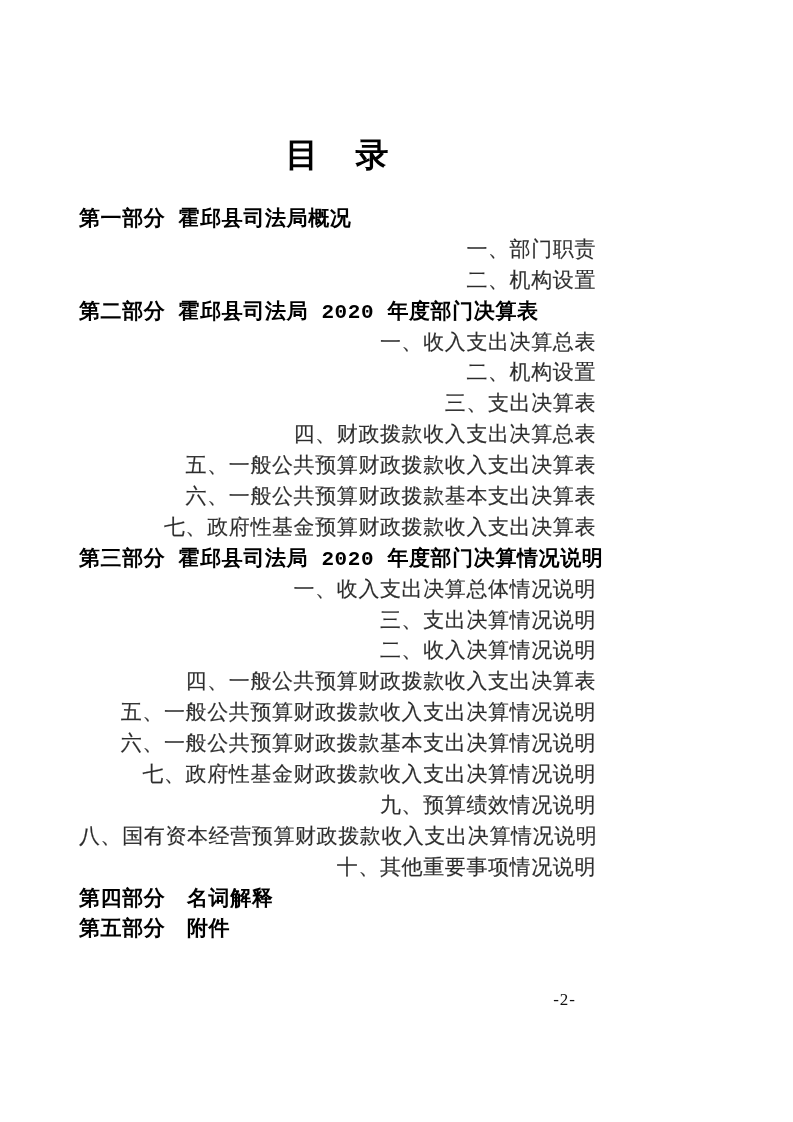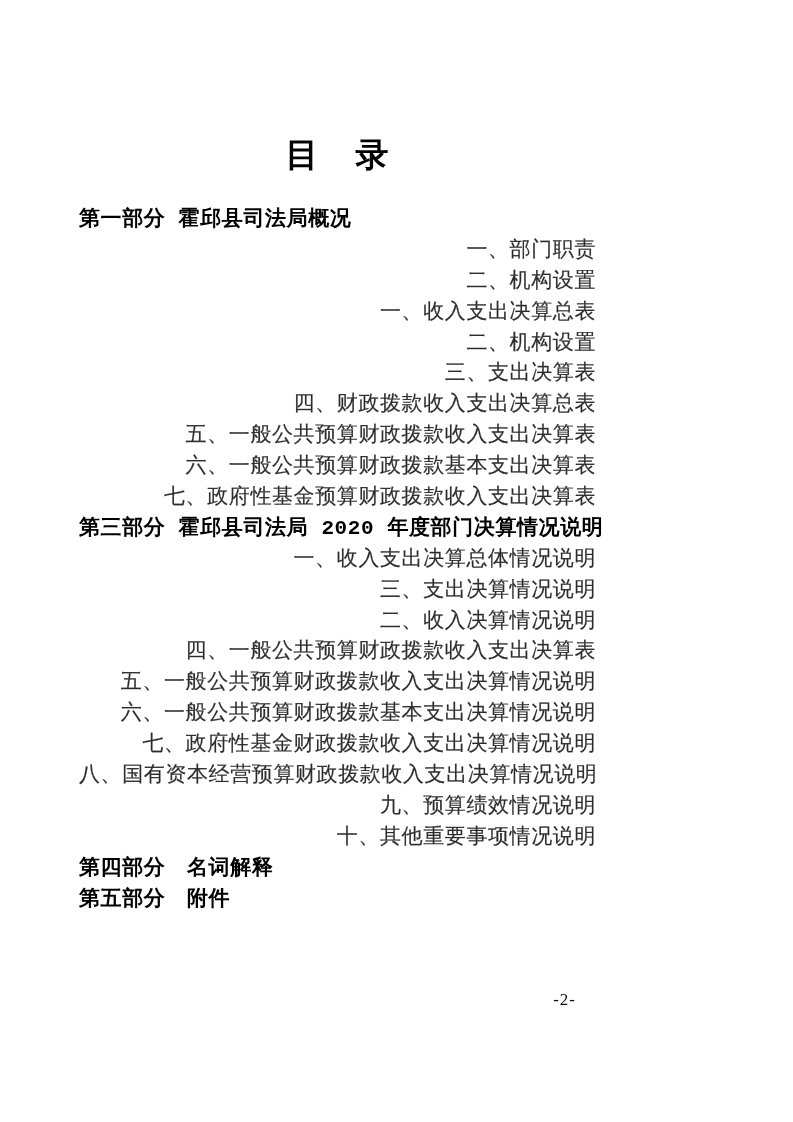--- a/index.html
+++ b/index.html
@@ -67,37 +67,38 @@
 <body>
 
 <div class="page">
 
   <h1 class="doc-title">目　录</h1>
 
   <div class="toc">
       <div class="toc-line part">第一部分 霍邱县司法局概况</div>
       <div class="toc-line item">一、部门职责</div>
       <div class="toc-line item">二、机构设置</div>
+      <div class="toc-line part">第二部分 霍邱县司法局 2020 年度部门决算表</div>
       <div class="toc-line item">一、收入支出决算总表</div>
       <div class="toc-line item">二、机构设置</div>
       <div class="toc-line item">三、支出决算表</div>
       <div class="toc-line item">四、财政拨款收入支出决算总表</div>
       <div class="toc-line item">五、一般公共预算财政拨款收入支出决算表</div>
       <div class="toc-line item">六、一般公共预算财政拨款基本支出决算表</div>
       <div class="toc-line item">七、政府性基金预算财政拨款收入支出决算表</div>
       <div class="toc-line part">第三部分 霍邱县司法局 2020 年度部门决算情况说明</div>
       <div class="toc-line item">一、收入支出决算总体情况说明</div>
       <div class="toc-line item">三、支出决算情况说明</div>
       <div class="toc-line item">二、收入决算情况说明</div>
       <div class="toc-line item">四、一般公共预算财政拨款收入支出决算表</div>
       <div class="toc-line item">五、一般公共预算财政拨款收入支出决算情况说明</div>
       <div class="toc-line item">六、一般公共预算财政拨款基本支出决算情况说明</div>
       <div class="toc-line item">七、政府性基金财政拨款收入支出决算情况说明</div>
+      <div class="toc-line item">九、预算绩效情况说明</div>
       <div class="toc-line item">八、国有资本经营预算财政拨款收入支出决算情况说明</div>
-      <div class="toc-line item">九、预算绩效情况说明</div>
       <div class="toc-line item">十、其他重要事项情况说明</div>
       <div class="toc-line part">第四部分　名词解释</div>
       <div class="toc-line part">第五部分　附件</div>
     </div>
 
   <div class="page-number">-2-</div>
 
 </div>
 
 </body></html>

